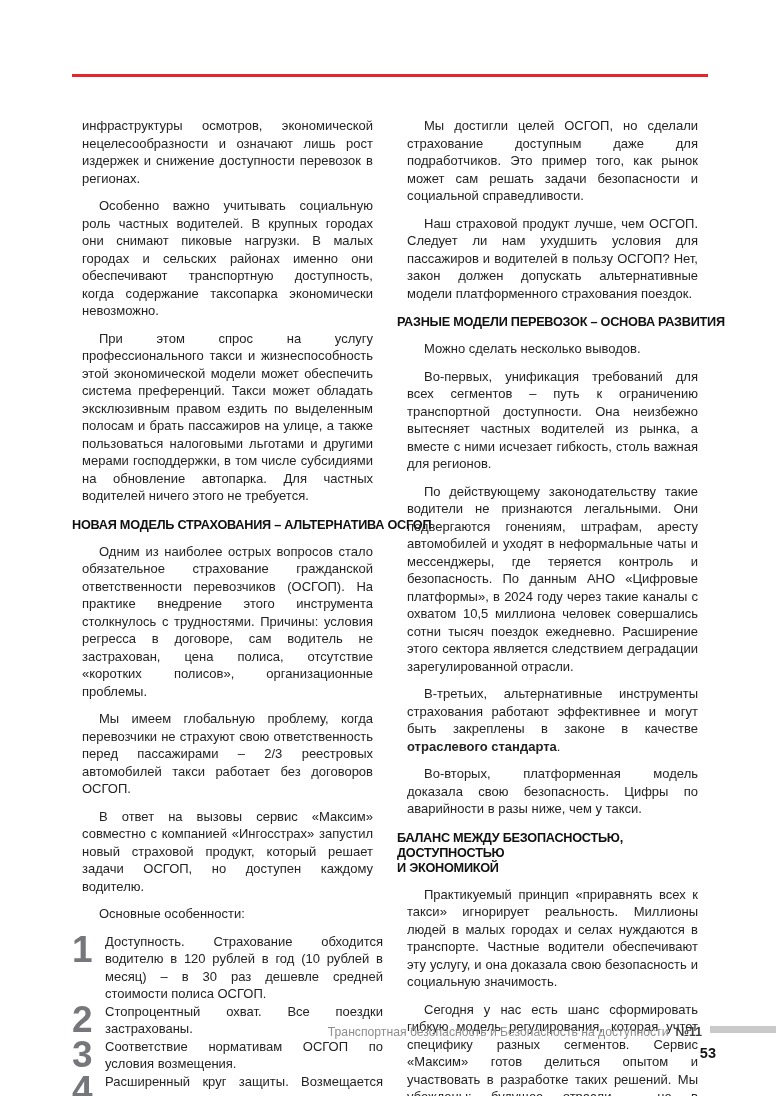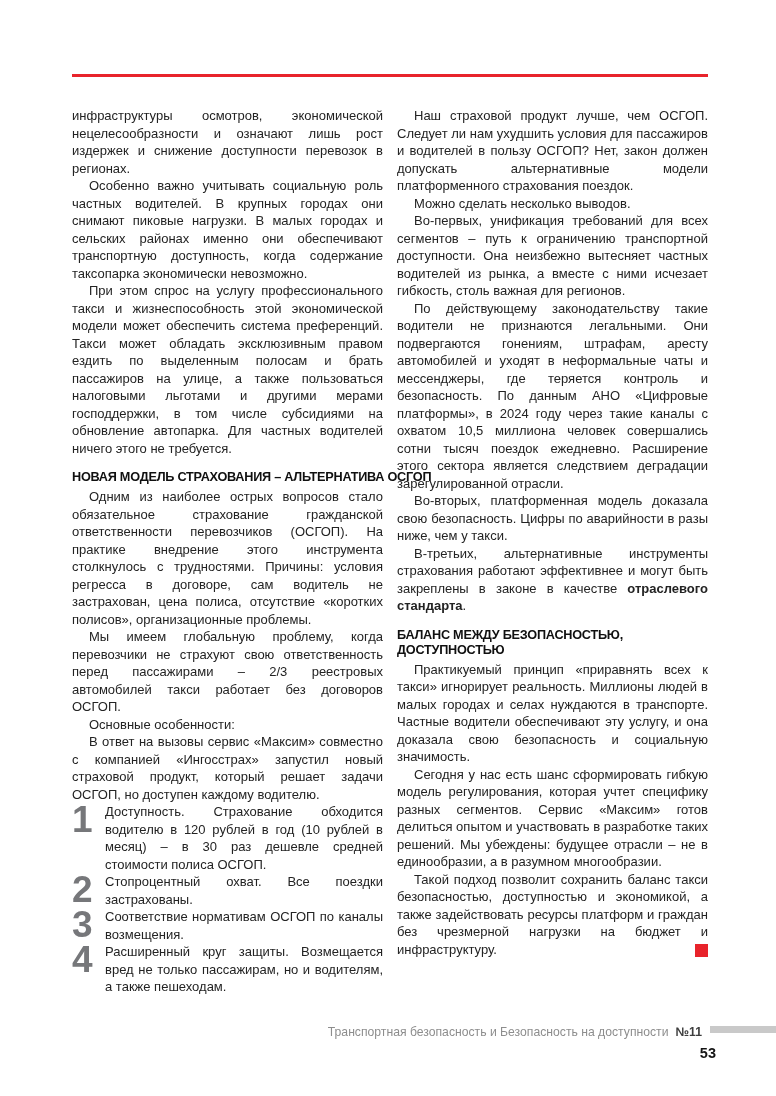--- a/index.html
+++ b/index.html
@@ -4,21 +4,21 @@
 <style>
   html,body{margin:0;padding:0;}
   body{
     width:776px;height:1096px;position:relative;background:#ffffff;
     font-family:"Liberation Sans","DejaVu Sans",sans-serif;
     -webkit-font-smoothing:antialiased;
   }
   .top-rule{position:absolute;left:72px;top:74px;width:636px;height:3px;background:#e8232b;}
   .columns{position:absolute;left:72px;top:107px;width:636px;display:flex;gap:14px;}
   .col{width:311px;flex:none;font-size:13px;line-height:17.5px;color:#232323;text-align:justify;}
-  .col p{margin:0;}
+  .col p{margin:10px;}
   .col p.ind{text-indent:17px;}
   h3.sec{
     font-size:12.7px;line-height:15px;margin:13px 0 3px 0;color:#101010;
     letter-spacing:-0.25px;white-space:nowrap;text-align:left;font-weight:bold;
   }
   h3.sec.two-line{white-space:normal;}
   h3.sec.two-line span{display:block;}
   .feat{display:flex;align-items:flex-start;}
   .feat-num{
     flex:none;width:33px;font-size:37px;line-height:33px;font-weight:bold;
@@ -44,53 +44,56 @@
 
   <div class="col">
     <p>инфраструктуры осмотров, экономической нецелесообразности и означают лишь рост издержек и снижение доступности перевозок в регионах.</p>
     <p class="ind">Особенно важно учитывать социальную роль частных водителей. В крупных городах они снимают пиковые нагрузки. В малых городах и сельских районах именно они обеспечивают транспортную доступность, когда содержание таксопарка экономически невозможно.</p>
     <p class="ind">При этом спрос на услугу профессионального такси и жизнеспособность этой экономической модели может обеспечить система преференций. Такси может обладать эксклюзивным правом ездить по выделенным полосам и брать пассажиров на улице, а также пользоваться налоговыми льготами и другими мерами господдержки, в том числе субсидиями на обновление автопарка. Для частных водителей ничего этого не требуется.</p>
 
     <h3 class="sec">НОВАЯ МОДЕЛЬ СТРАХОВАНИЯ – АЛЬТЕРНАТИВА ОСГОП</h3>
 
     <p class="ind">Одним из наиболее острых вопросов стало обязательное страхование гражданской ответственности перевозчиков (ОСГОП). На практике внедрение этого инструмента столкнулось с трудностями. Причины: условия регресса в договоре, сам водитель не застрахован, цена полиса, отсутствие «коротких полисов», организационные проблемы.</p>
     <p class="ind">Мы имеем глобальную проблему, когда перевозчики не страхуют свою ответственность перед пассажирами – 2/3 реестровых автомобилей такси работает без договоров ОСГОП.</p>
+    <p class="ind">В ответ на вызовы сервис «Максим» совместно с компанией «Ингосстрах» запустил новый страховой продукт, который решает задачи ОСГОП, но доступен каждому водителю.</p>
     <p class="ind">Основные особенности:</p>
-    <p class="ind">В ответ на вызовы сервис «Максим» совместно с компанией «Ингосстрах» запустил новый страховой продукт, который решает задачи ОСГОП, но доступен каждому водителю.</p>
 
     <div class="feat">
       <div class="feat-num">1</div>
       <div class="feat-text">Доступность. Страхование обходится водителю в 120 рублей в год (10 рублей в месяц) – в 30 раз дешевле средней стоимости полиса ОСГОП.</div>
     </div>
     <div class="feat">
       <div class="feat-num">2</div>
       <div class="feat-text">Стопроцентный охват. Все поездки застрахованы.</div>
     </div>
     <div class="feat">
       <div class="feat-num">3</div>
-      <div class="feat-text">Соответствие нормативам ОСГОП по каналы возмещения.</div>
+      <div class="feat-text">Соответствие нормативам ОСГОП по условия возмещения.</div>
     </div>
     <div class="feat">
       <div class="feat-num">4</div>
       <div class="feat-text">Расширенный круг защиты. Возмещается вред не только пассажирам, но и водителям, а также пешеходам.</div>
     </div>
   </div>
 
   <div class="col">
+    <p class="ind">Мы достигли целей ОСГОП, но сделали страхование доступным даже для подработчиков. Это пример того, как рынок может сам решать задачи безопасности и социальной справедливости.</p>
     <p class="ind">Наш страховой продукт лучше, чем ОСГОП. Следует ли нам ухудшить условия для пассажиров и водителей в пользу ОСГОП? Нет, закон должен допускать альтернативные модели платформенного страхования поездок.</p>
 
+    <h3 class="sec">РАЗНЫЕ МОДЕЛИ ПЕРЕВОЗОК – ОСНОВА РАЗВИТИЯ</h3>
 
     <p class="ind">Можно сделать несколько выводов.</p>
     <p class="ind">Во-первых, унификация требований для всех сегментов – путь к ограничению транспортной доступности. Она неизбежно вытесняет частных водителей из рынка, а вместе с ними исчезает гибкость, столь важная для регионов.</p>
     <p class="ind">По действующему законодательству такие водители не признаются легальными. Они подвергаются гонениям, штрафам, аресту автомобилей и уходят в неформальные чаты и мессенджеры, где теряется контроль и безопасность. По данным АНО «Цифровые платформы», в 2024 году через такие каналы с охватом 10,5 миллиона человек совершались сотни тысяч поездок ежедневно. Расширение этого сектора является следствием деградации зарегулированной отрасли.</p>
+    <p class="ind"><span>В-третьих, альтернативные инструменты страхования работают эффективнее и могут быть закреплены в законе в качестве </span><span class="bold">отраслевого стандарта</span><span>.</span></p>
     <p class="ind">Во-вторых, платформенная модель доказала свою безопасность. Цифры по аварийности в разы ниже, чем у такси.</p>
-    <p class="ind"><span>В-третьих, альтернативные инструменты страхования работают эффективнее и могут быть закреплены в законе в качестве </span><span class="bold">отраслевого стандарта</span><span>.</span></p>
 
     <h3 class="sec two-line">
         <span>БАЛАНС МЕЖДУ БЕЗОПАСНОСТЬЮ, ДОСТУПНОСТЬЮ</span>
+        <span>И ЭКОНОМИКОЙ</span>
       </h3>
 
     <p class="ind">Практикуемый принцип «приравнять всех к такси» игнорирует реальность. Миллионы людей в малых городах и селах нуждаются в транспорте. Частные водители обеспечивают эту услугу, и она доказала свою безопасность и социальную значимость.</p>
     <p class="ind">Сегодня у нас есть шанс сформировать гибкую модель регулирования, которая учтет специфику разных сегментов. Сервис «Максим» готов делиться опытом и участвовать в разработке таких решений. Мы убеждены: будущее отрасли – не в единообразии, а в разумном многообразии.</p>
     <p class="ind"><span>Такой подход позволит сохранить баланс такси безопасностью, доступностью и экономикой, а также задействовать ресурсы платформ и граждан без чрезмерной нагрузки на бюджет и инфраструктуру.</span><span class="endmark"></span></p>
   </div>
 
 </div>
 
 <div class="footer-text"><span>Транспортная безопасность и Безопасность на доступности</span><span class="footer-issue">№11</span></div>

